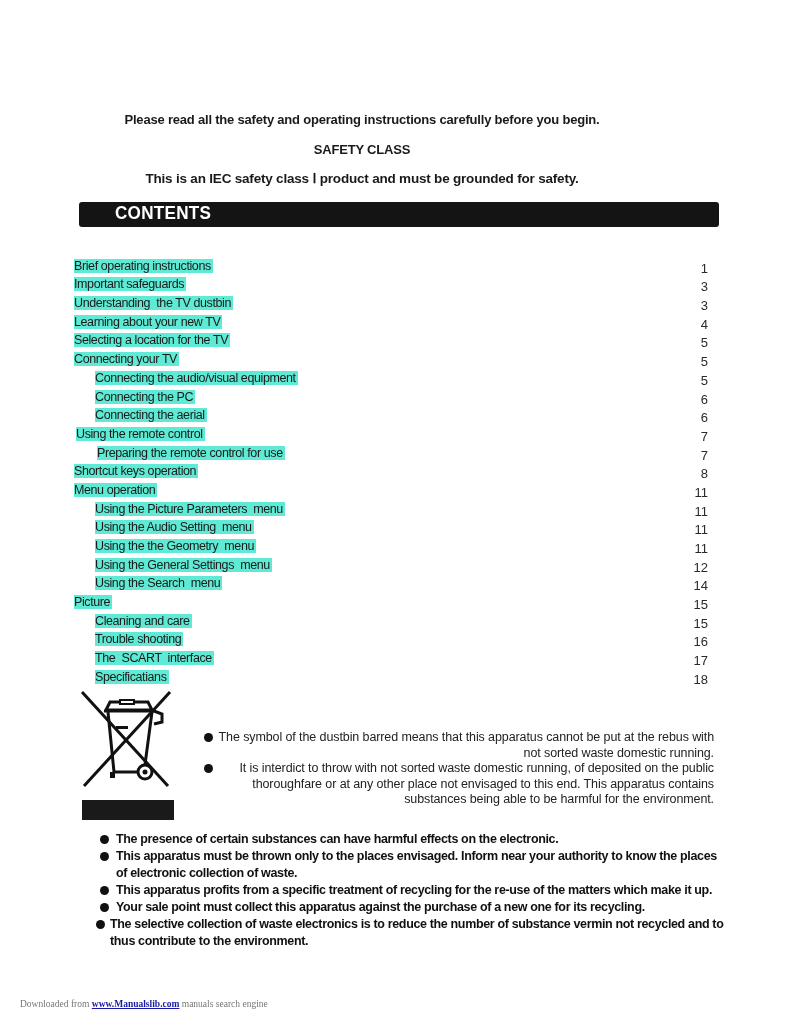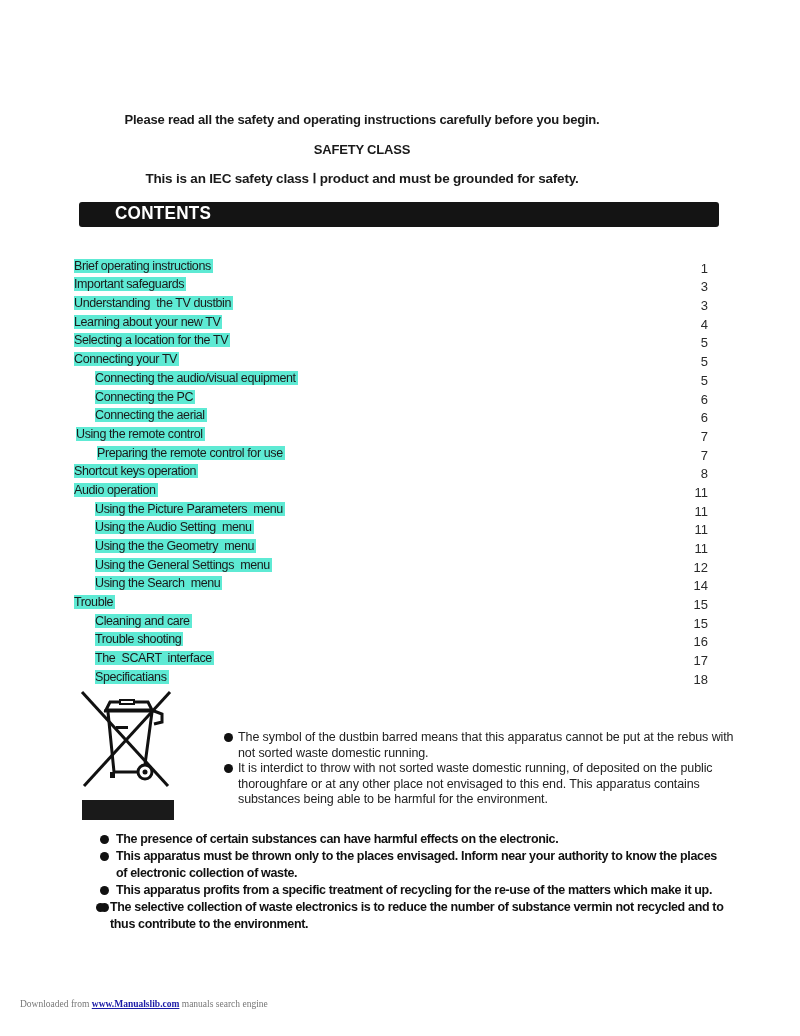--- a/index.html
+++ b/index.html
@@ -34,21 +34,21 @@
     .toc-row .dots {
       position: absolute; left: 0; right: 30px; bottom: 2px; height: 2px;
       background-image: radial-gradient(circle, #8a8a8a 0.7px, transparent 0.9px);
       background-size: 4px 2px; background-repeat: repeat-x; z-index: -1;
     }
     .toc-row .page {
       position: absolute; right: 6px; bottom: -3px; font-size: 13px;
       letter-spacing: 0; color: #2a2a2a;
     }
     .weee-icon { position: absolute; left: 80px; top: 690px; width: 95px; height: 130px; }
-    .weee-list { position: absolute; left: 224px; top: 730px; width: 510px; }
+    .weee-list { position: absolute; left: 204px; top: 730px; width: 510px; text-align: right; }
     .weee-item {
       position: relative; padding-left: 14px; font-size: 12.5px;
       line-height: 15.5px; color: #222; letter-spacing: -0.1px;
     }
     .bullet {
       position: absolute; left: 0; top: 3px; width: 9px; height: 9px;
       border-radius: 50%; background: #111;
     }
     .env-list { position: absolute; left: 100px; top: 831px; width: 630px; }
     .env-item {
@@ -130,21 +130,21 @@
       <span class="label sub" style="margin-left:23px">Preparing the remote control for use</span>
       <span class="page">7</span>
     </div>
   <div class="toc-row">
       <span class="dots"></span>
       <span class="label">Shortcut keys operation</span>
       <span class="page">8</span>
     </div>
   <div class="toc-row">
       <span class="dots"></span>
-      <span class="label">Audio operation</span>
+      <span class="label">Menu operation</span>
       <span class="page">11</span>
     </div>
   <div class="toc-row">
       <span class="dots"></span>
       <span class="label sub">Using the Picture Parameters  menu</span>
       <span class="page">11</span>
     </div>
   <div class="toc-row">
       <span class="dots"></span>
       <span class="label sub">Using the Audio Setting  menu</span>
@@ -160,21 +160,21 @@
       <span class="label sub">Using the General Settings  menu</span>
       <span class="page">12</span>
     </div>
   <div class="toc-row">
       <span class="dots"></span>
       <span class="label sub">Using the Search  menu</span>
       <span class="page">14</span>
     </div>
   <div class="toc-row">
       <span class="dots"></span>
-      <span class="label">Trouble</span>
+      <span class="label">Picture</span>
       <span class="page">15</span>
     </div>
   <div class="toc-row">
       <span class="dots"></span>
       <span class="label sub">Cleaning and care</span>
       <span class="page">15</span>
     </div>
   <div class="toc-row">
       <span class="dots"></span>
       <span class="label sub">Trouble shooting</span>
@@ -234,20 +234,21 @@
   <div class="env-item">
     <span class="bullet"></span>
     <span>This apparatus must be thrown only to the places envisaged. Inform near your authority to know the places of electronic collection of waste.</span>
   </div>
   <div class="env-item">
     <span class="bullet"></span>
     <span>This apparatus profits from a specific treatment of recycling for the re-use of the matters which make it up.</span>
   </div>
   <div class="env-item">
     <span class="bullet"></span>
+    <span>Your sale point must collect this apparatus against the purchase of a new one for its recycling.</span>
   </div>
   <div class="env-item tight">
     <span class="bullet" style="left:-4px"></span>
     <span>The selective collection of waste electronics is to reduce the number of substance vermin not recycled and to thus contribute to the environment.</span>
   </div>
 </div>
 
 <div class="footer">
   <span>Downloaded from </span><a>www.Manualslib.com</a><span>  manuals search engine</span>
 </div>

